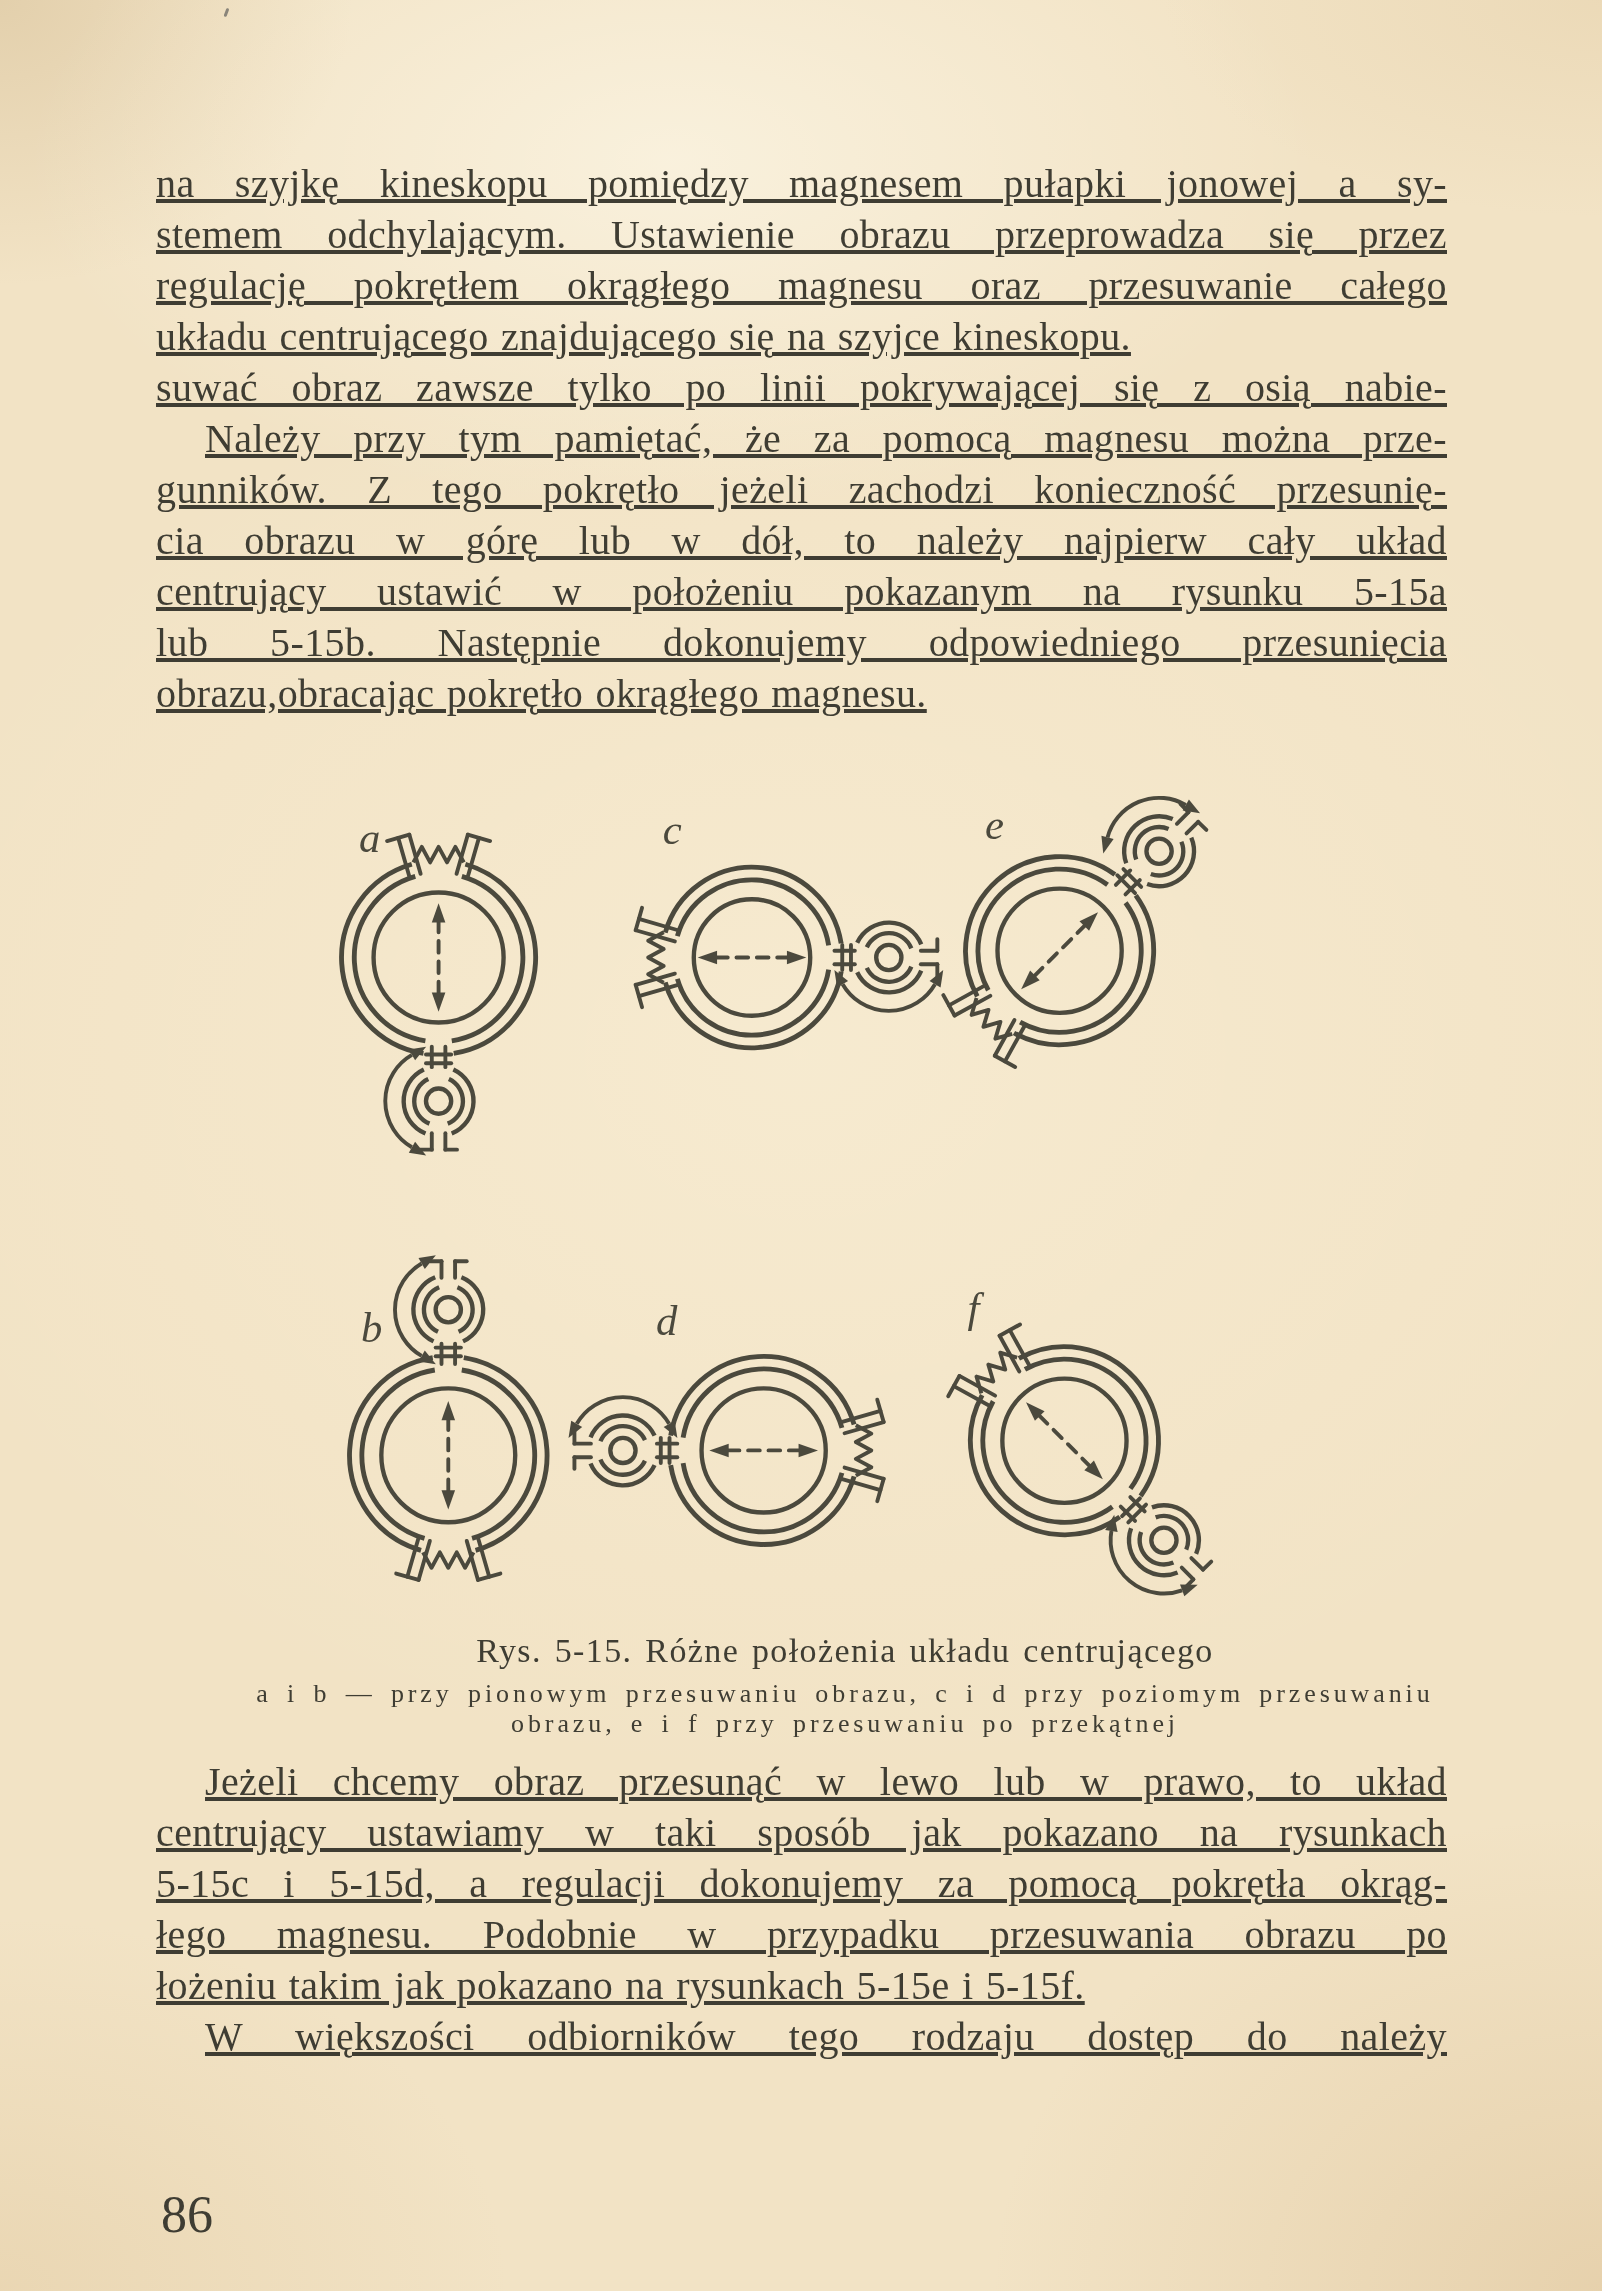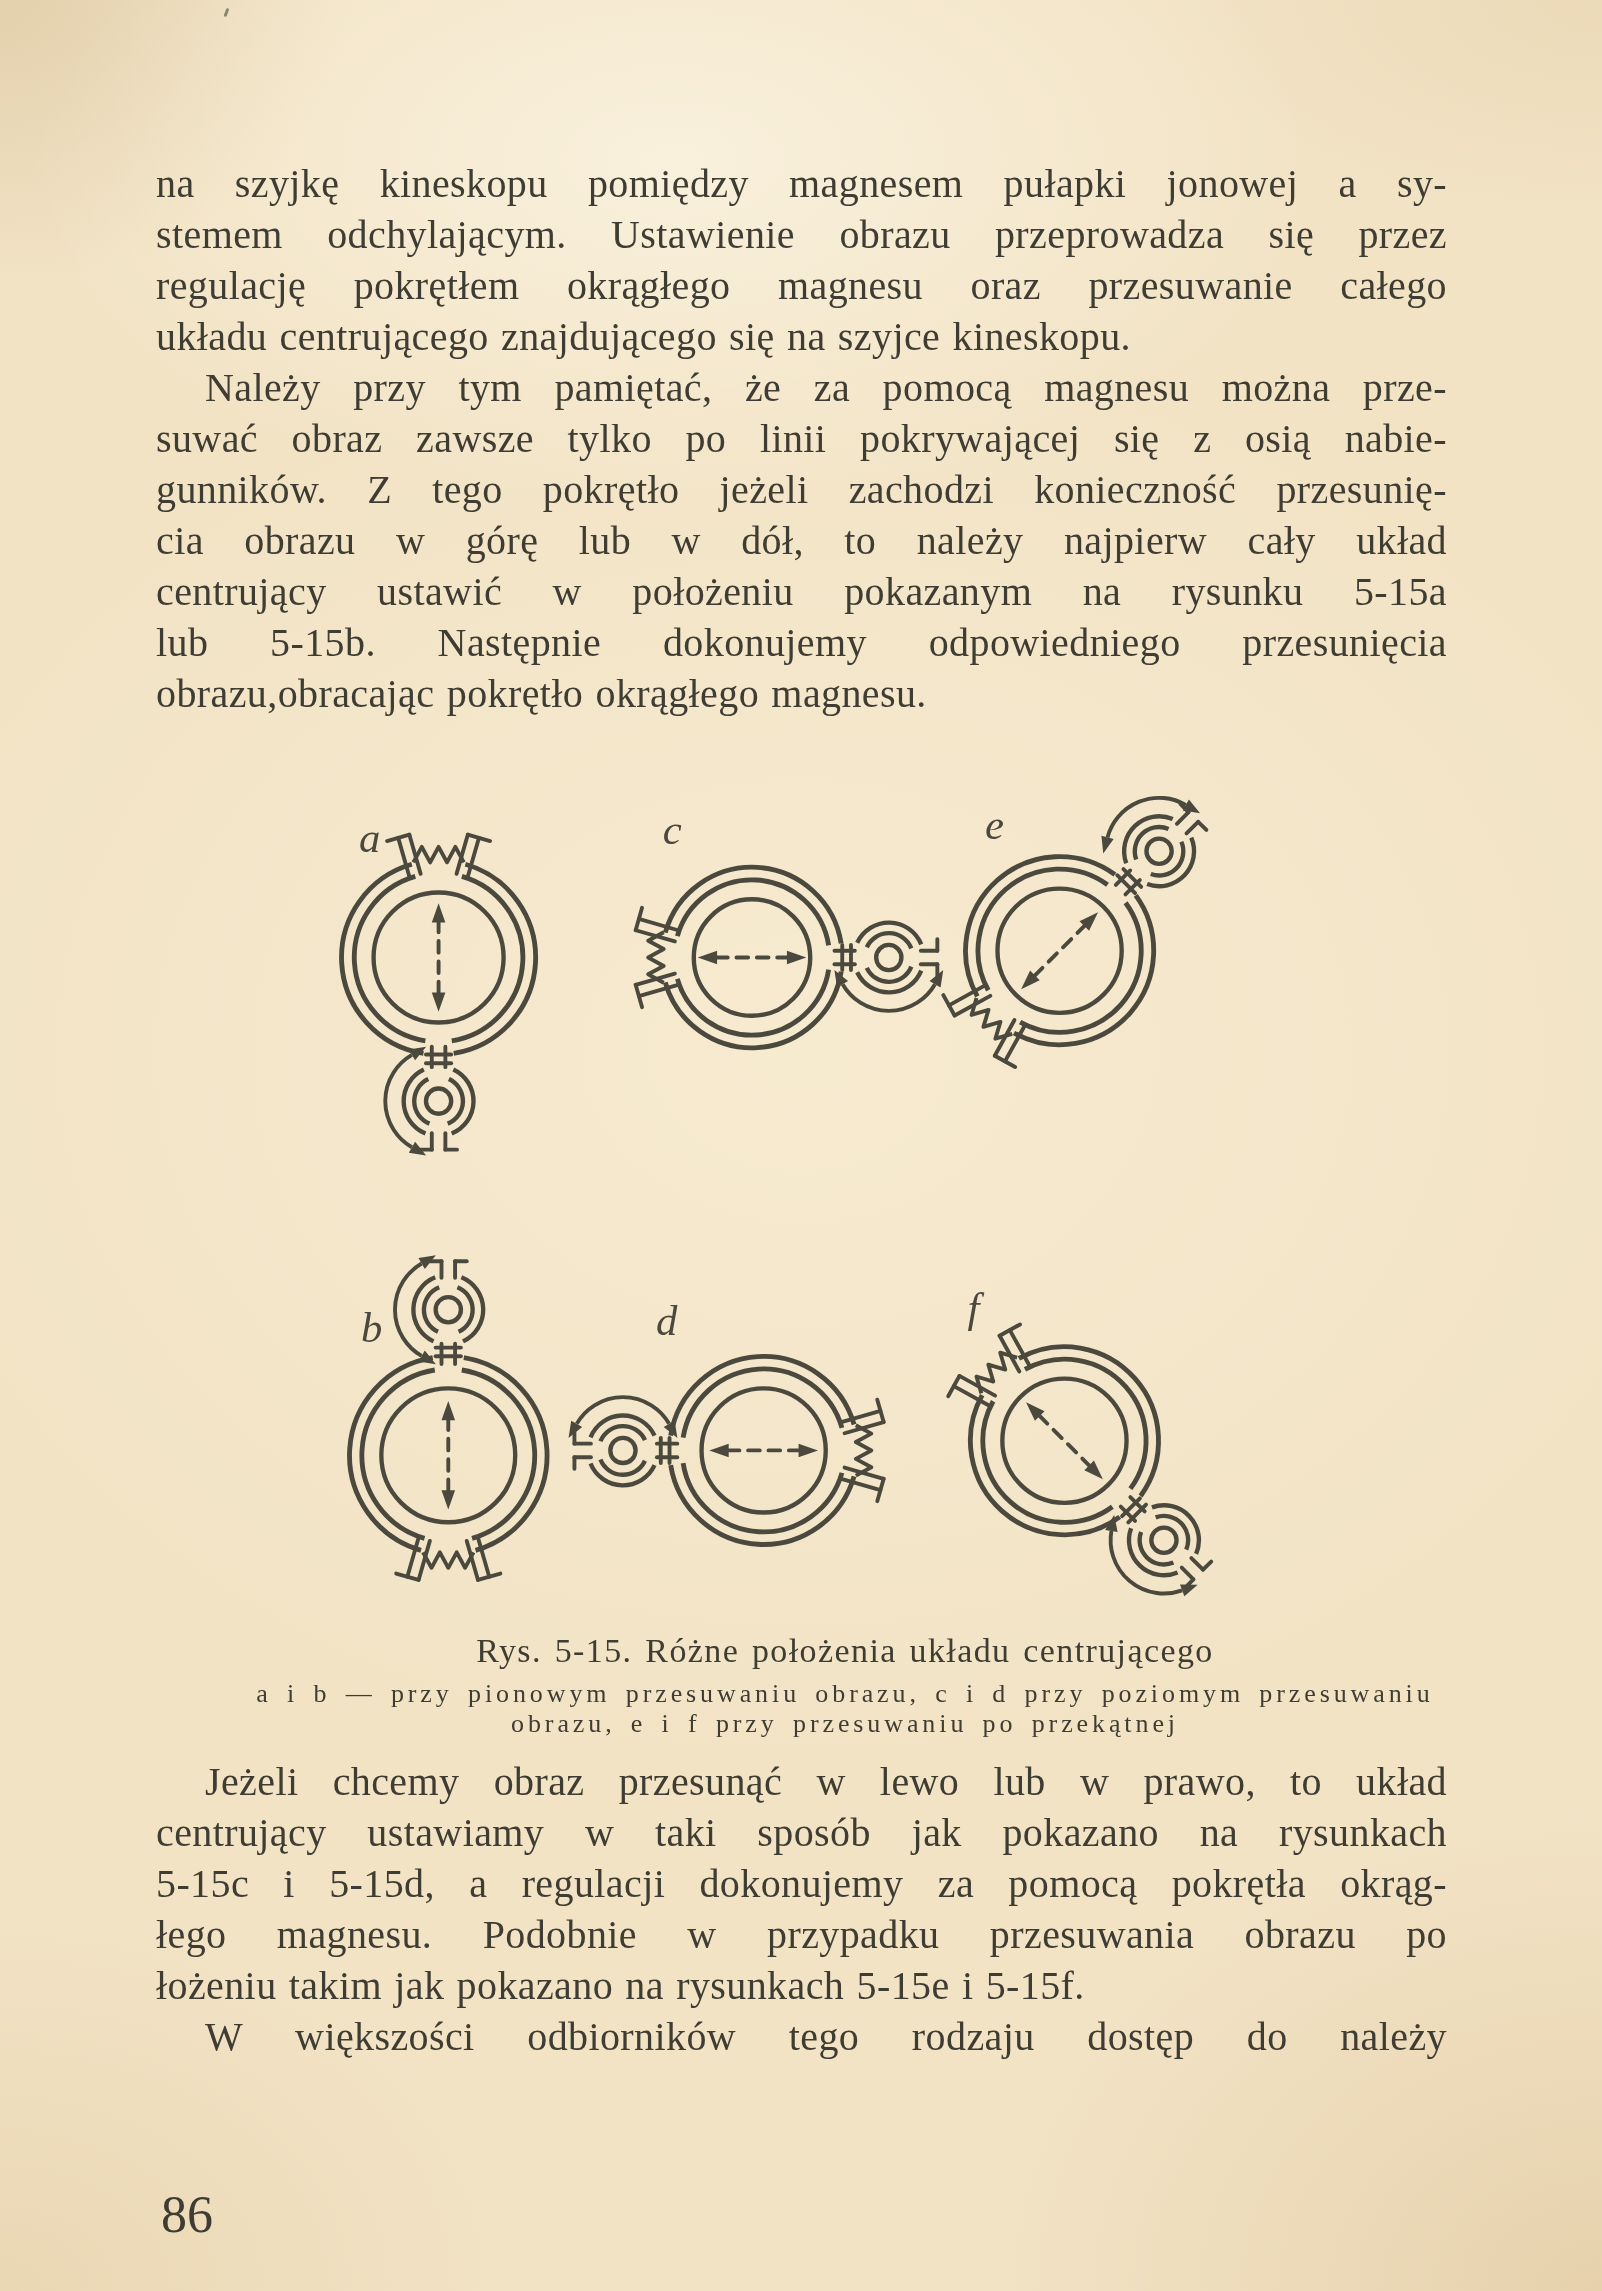--- a/index.html
+++ b/index.html
@@ -15,21 +15,21 @@
       radial-gradient(ellipse 505px 408px at 0% 0%, rgba(188,158,108,.28), rgba(188,158,108,0) 70%),
       radial-gradient(ellipse 631px 311px at 100% 0%, rgba(210,180,130,.20), rgba(210,180,130,0) 70%);
     font-family:"Liberation Serif","DejaVu Serif",serif;
     color:#3f3d33;
   }
   .text-block{position:absolute;left:156px;width:1291px;}
   .tb1{top:158px;}
   .tb2{top:1756px;}
   .line{
     height:51px;line-height:51px;font-size:40px;
-    letter-spacing:0.4px;word-spacing:1.9px;overflow:hidden;
+    letter-spacing:0.4px;word-spacing:1.9px;overflow:hidden;text-decoration:underline;
   }
   .line.just{text-align:justify;}
   .line.just::after{content:"";display:inline-block;width:100%;height:0;}
   .line.indent{text-indent:49px;}
   .figure{position:absolute;left:0;top:776px;width:1602px;height:854px;}
   .caption{position:absolute;left:0;top:1630px;width:1602px;text-align:center;padding-left:44px;}
   .cap-title{font-size:34px;letter-spacing:1.4px;word-spacing:2.9px;line-height:41px;margin-bottom:7.8px;}
   .cap-sub{font-size:26px;letter-spacing:3.9px;word-spacing:4.9px;line-height:30px;}
   .page-number{position:absolute;left:161px;top:2193px;font-size:52px;line-height:43px;}
   .speck{position:absolute;left:225px;top:7.8px;width:2.9px;height:8.7px;background:#8a857a;border-radius:1.9px;transform:rotate(20deg);}
@@ -38,22 +38,22 @@
 <body>
 
 <div class="page">
   <div class="speck"></div>
 
   <div class="text-block tb1">
       <div class="line just">na szyjkę kineskopu pomiędzy magnesem pułapki jonowej a sy-</div>
       <div class="line just">stemem odchylającym. Ustawienie obrazu przeprowadza się przez</div>
       <div class="line just">regulację pokrętłem okrągłego magnesu oraz przesuwanie całego</div>
       <div class="line plain">układu centrującego znajdującego się na szyjce kineskopu.</div>
+      <div class="line just">suwać obraz zawsze tylko po linii pokrywającej się z osią nabie-</div>
       <div class="line just indent">Należy przy tym pamiętać, że za pomocą magnesu można prze-</div>
-      <div class="line just">suwać obraz zawsze tylko po linii pokrywającej się z osią nabie-</div>
       <div class="line just">gunników. Z tego pokrętło jeżeli zachodzi konieczność przesunię-</div>
       <div class="line just">cia obrazu w górę lub w dół, to należy najpierw cały układ</div>
       <div class="line just">centrujący ustawić w położeniu pokazanym na rysunku 5-15a</div>
       <div class="line just">lub 5-15b. Następnie dokonujemy odpowiedniego przesunięcia</div>
       <div class="line plain">obrazu,obracając pokrętło okrągłego magnesu.</div>
     </div>
 
   <svg class="figure" viewBox="0 0 1651 880" xmlns="http://www.w3.org/2000/svg">
       <g>
         <path d="M 436.4 285.8 A 100 100 0 0 1 424.4 90.9" fill="none" stroke="#4b493d" stroke-width="5"></path>

